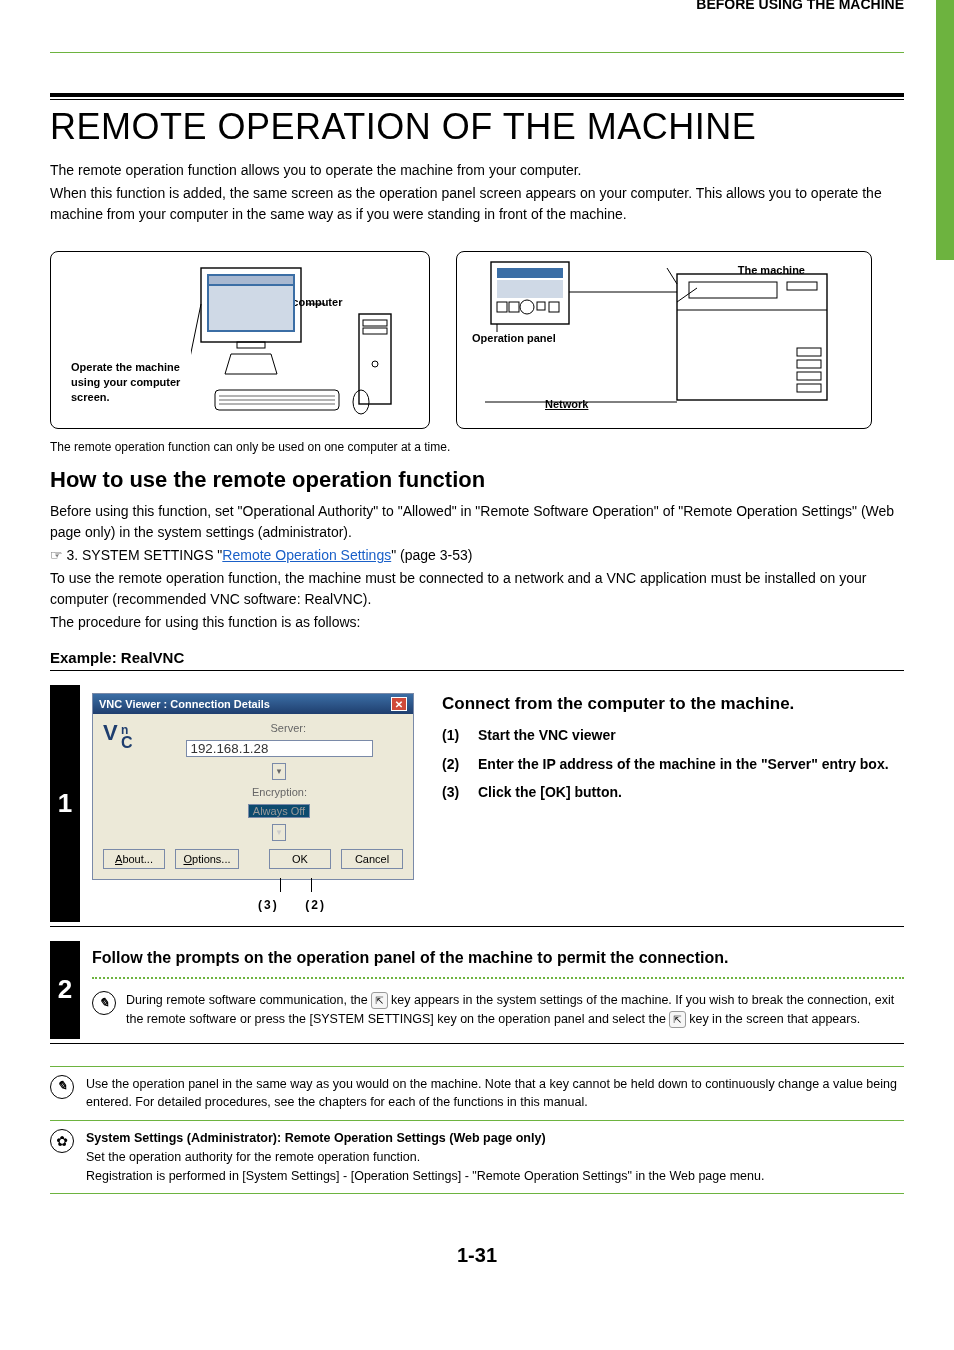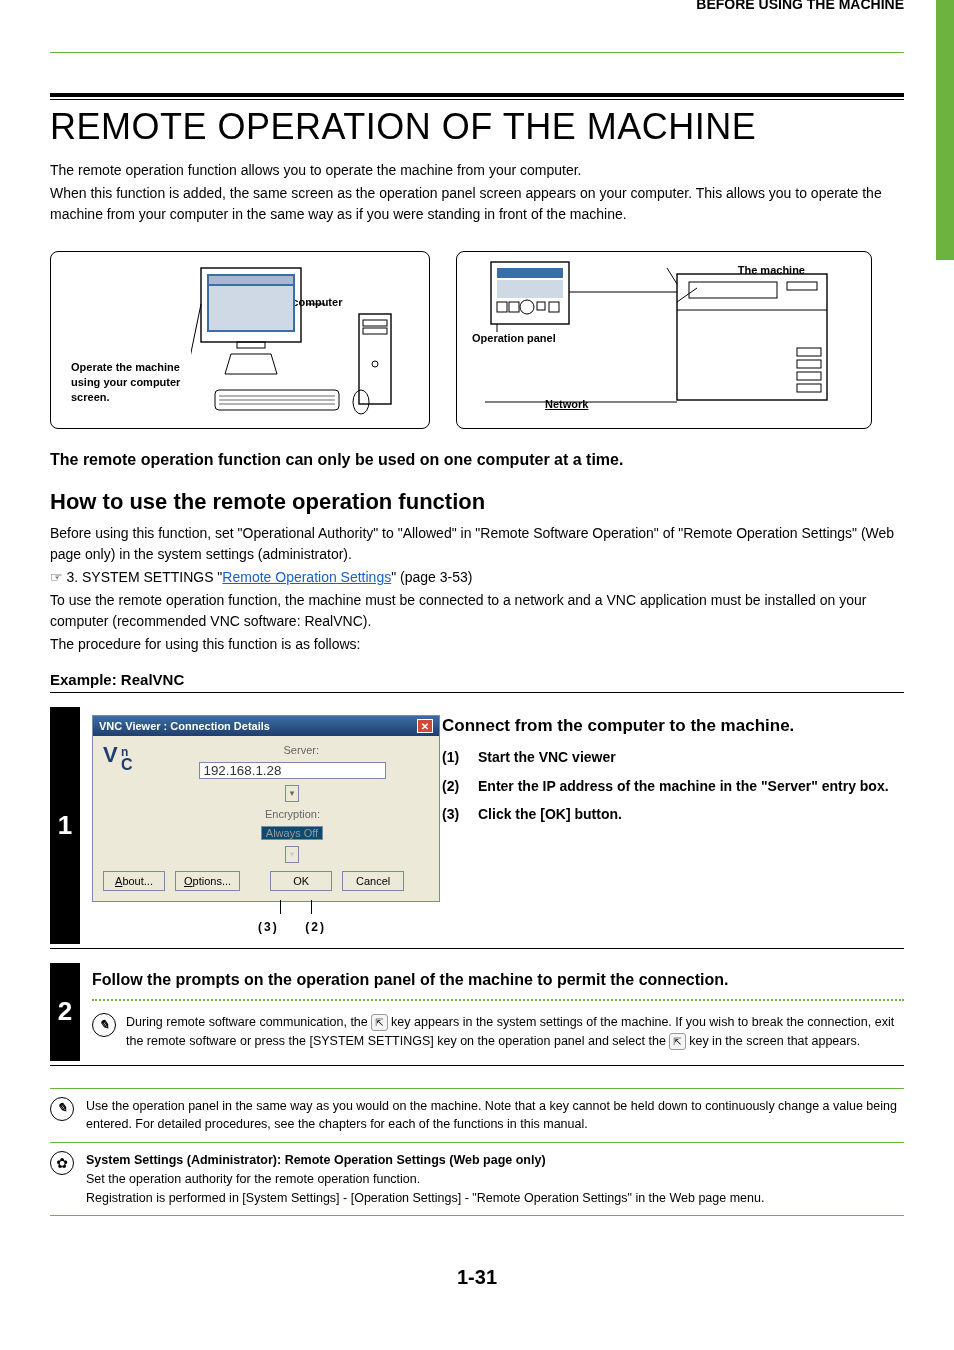--- a/index.html
+++ b/index.html
@@ -34,22 +34,22 @@
   .diagram-row { display: flex; gap: 26px; margin-top: 26px; }
   .diagram-box { border: 1.5px solid #000; border-radius: 8px; padding: 12px 10px; position: relative; }
   .db-left { width: 380px; height: 178px; }
   .db-right { width: 416px; height: 178px; }
   .label { font-size: 11px; font-weight: bold; }
   .your-computer-lbl { position: absolute; top: 44px; left: 214px; }
   .operate-lbl { position: absolute; top: 108px; left: 20px; max-width: 110px; line-height: 1.35; }
   .the-machine-lbl { position: absolute; top: 12px; right: 66px; }
   .op-panel-lbl { position: absolute; top: 80px; left: 15px; }
   .network-lbl { position: absolute; bottom: 18px; left: 88px; text-decoration: underline; }
-  .note-under { font-size: 16px; margin-top: 22px; font-weight: bold; }
-  h2.subhead { font-size: 22px; font-weight: bold; margin-top: 20px; }
+  .note-under { font-size: 12px; margin-top: 11px; }
+  h2.subhead { font-size: 22px; font-weight: bold; margin-top: 13px; }
   .body-p { font-size: 14px; line-height: 1.5; margin-top: 8px; }
   .link { color: #1a60c8; }
   .example-h { font-size: 15px; font-weight: bold; margin-top: 16px; }
   .thin-rule { border-top: 1px solid #000; margin-top: 4px; }
   .step-block { display: flex; margin-top: 14px; }
   .step-num {
     width: 30px;
     min-width: 30px;
     background: #000;
     color: #fff;
@@ -75,21 +75,21 @@
   }
   .gear-icon {
     width: 24px; height: 24px; border: 1.5px solid #000; border-radius: 50%;
     display: inline-flex; align-items: center; justify-content: center; font-size: 14px; min-width: 24px;
   }
   .info-block { border-top: 1.5px solid #6db33f; border-bottom: 1.5px solid #6db33f; padding: 8px 0; margin-top: 22px; display: flex; gap: 12px; font-size: 12.5px; line-height: 1.5; align-items: flex-start; }
   .info-block + .info-block { margin-top: 0; border-top: none; }
   .info-text b { font-weight: bold; }
   .page-num { text-align: center; font-size: 20px; font-weight: bold; margin-top: 50px; }
   
-  .dlg { border: 1px solid #7a8aa8; width: 348px; font-family: Tahoma, sans-serif; font-size: 11px; background: #ece9d8; }
+  .dlg { border: 1px solid #7a8aa8; width: 322px; font-family: Tahoma, sans-serif; font-size: 11px; background: #ece9d8; }
   .dlg-title { background: linear-gradient(#3b6ea5,#1f3e6e); color:#fff; padding: 3px 6px; display:flex; justify-content:space-between; align-items:center; font-weight:bold; }
   .dlg-title .x { background:#d04a3a; color:#fff; width:16px; height:14px; display:inline-flex; align-items:center; justify-content:center; font-size:10px; border:1px solid #fff;}
   .dlg-body { padding: 8px 10px 10px; position: relative; }
   .dlg-logo { position:absolute; left:10px; top:6px; width:40px; height:34px; color:#1f3e6e; font-weight:bold; font-size:12px; line-height:1; }
   .dlg-row { display:flex; align-items:center; gap:6px; margin-bottom:6px; margin-left:52px;flex-direction:column;}
   .dlg-row .dlg-label{ width:54px; text-align:right; color:#666;}
   .dlg-input { border:1px solid #7a8aa8; background:#ffffff; height:17px; flex:1; padding:0 4px; color:#333;}
   .dlg-select { border:1px solid #7a8aa8; background:#0c4a6e; height:17px; flex:1; padding:0 4px; color:#999;}
   .dlg-btns { display:flex; gap:10px; margin-top:8px; justify-content:flex-start;}
   .dlg-btn { border:1px solid #7a8aa8; background:#ece9d8; height:20px; min-width:62px; padding:0 8px; font-size:11px; display:inline-flex; align-items:center; justify-content:center;}

